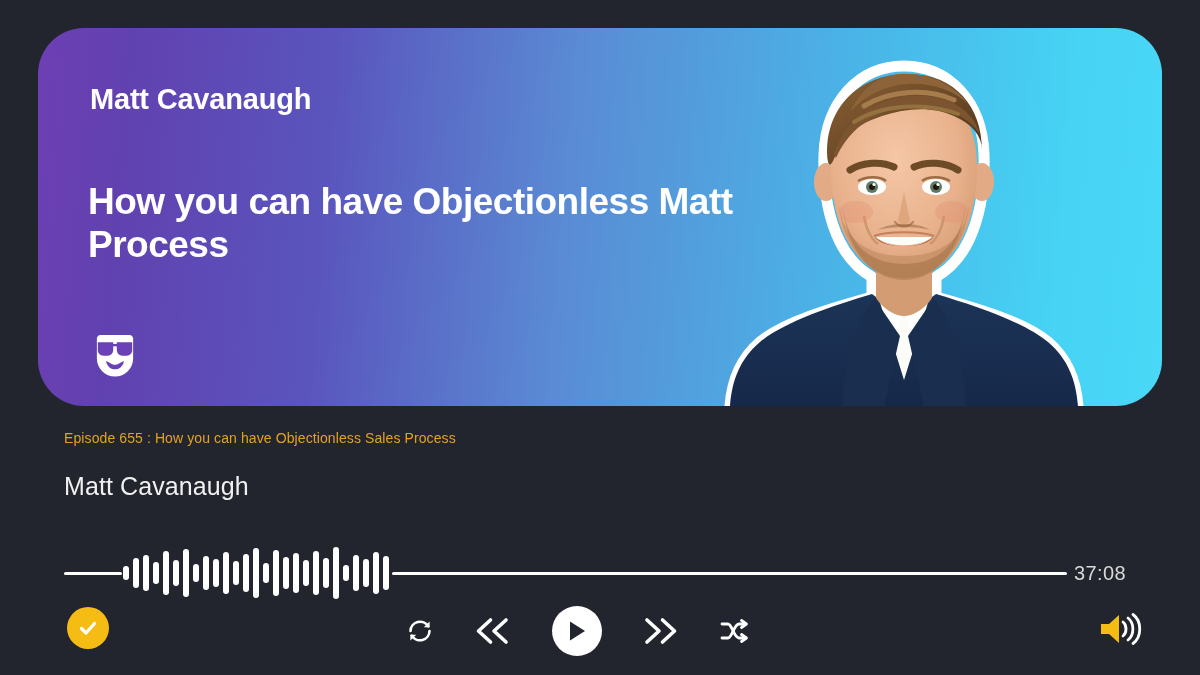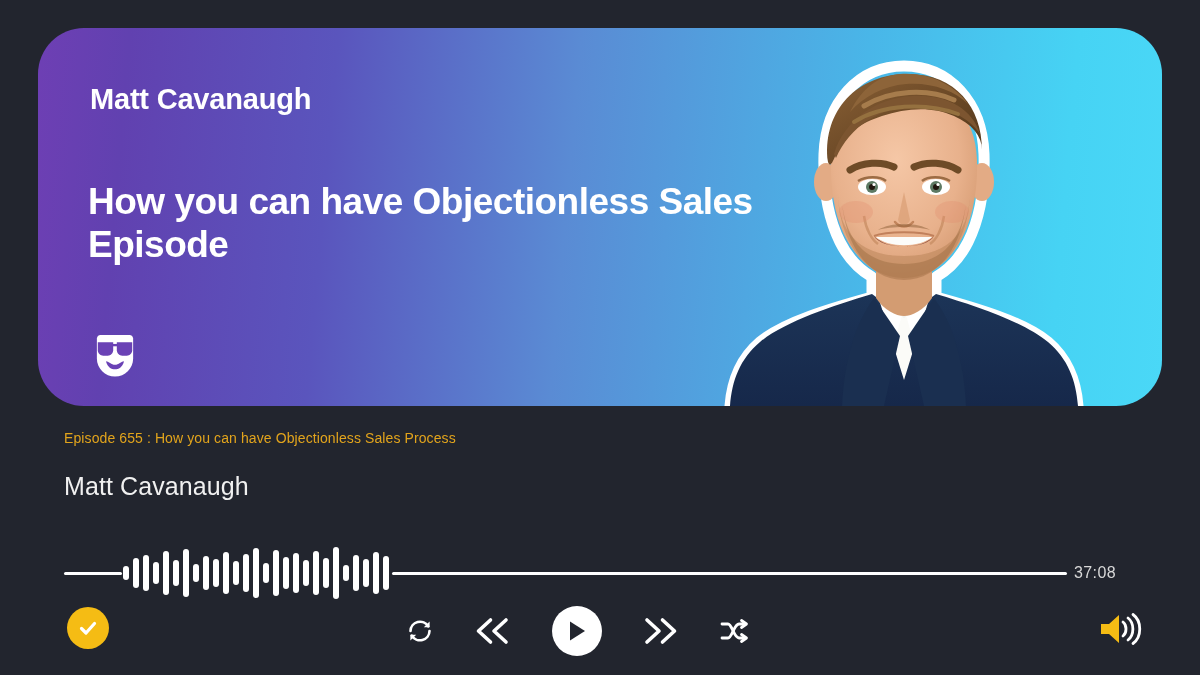--- a/index.html
+++ b/index.html
@@ -133,21 +133,21 @@
     height: 3px;
     background: #ffffff;
     border-radius: 2px;
     flex: 1 1 auto;
     margin-left: 2px;
   }
 
   .time-remaining {
     flex: none;
     margin-left: 7px;
-    font-size: 16px;
+    font-size: 20px;
     color: #d8d8d8;
     letter-spacing: 0.4px;
     min-width: 62px;
   }
 
   
   .control-row {
     position: absolute;
     left: 0;
     top: 600px;
@@ -216,21 +216,21 @@
     padding: 0;
   }
 </style>
 </head>
 <body>
 
 <div class="hero-card">
 
   <div class="hero-guest-name">Matt Cavanaugh</div>
 
-  <div class="hero-title">How you can have Objectionless Sales Episode</div>
+  <div class="hero-title">How you can have Objectionless Matt Process</div>
 
   <svg class="hero-photo" viewBox="0 0 380 356">
     <defs>
       <linearGradient id="suitG" x1="0" y1="0" x2="0" y2="1">
         <stop offset="0" stop-color="#1c3457"></stop>
         <stop offset="1" stop-color="#16284a"></stop>
       </linearGradient>
       <linearGradient id="hairG" x1="0" y1="0" x2="1" y2="1">
         <stop offset="0" stop-color="#8a6136"></stop>
         <stop offset="0.5" stop-color="#6d4a27"></stop>

